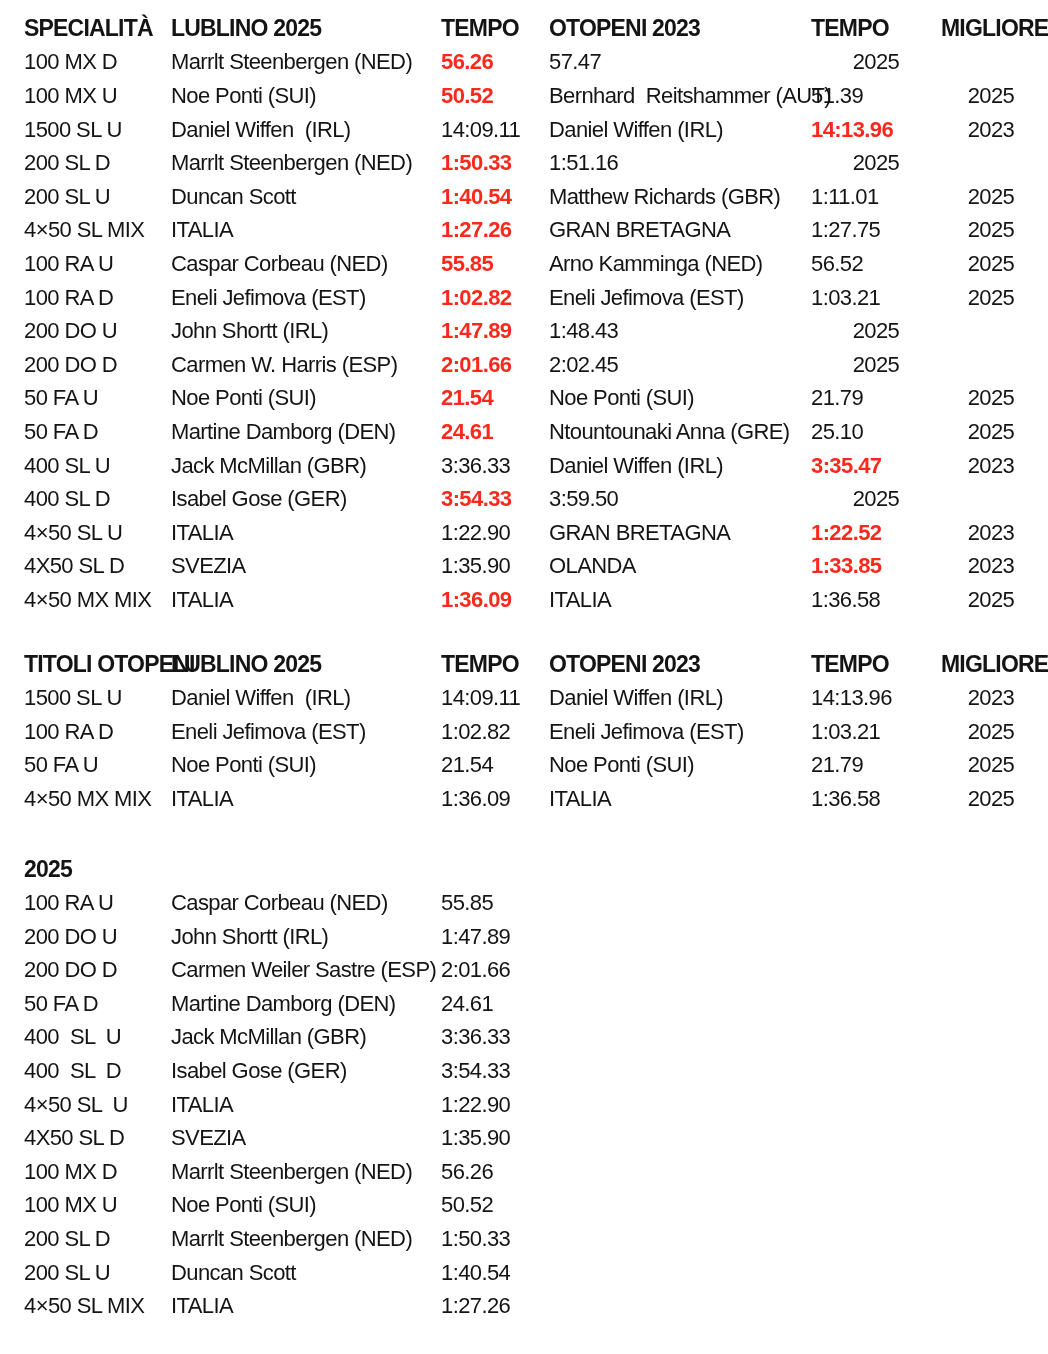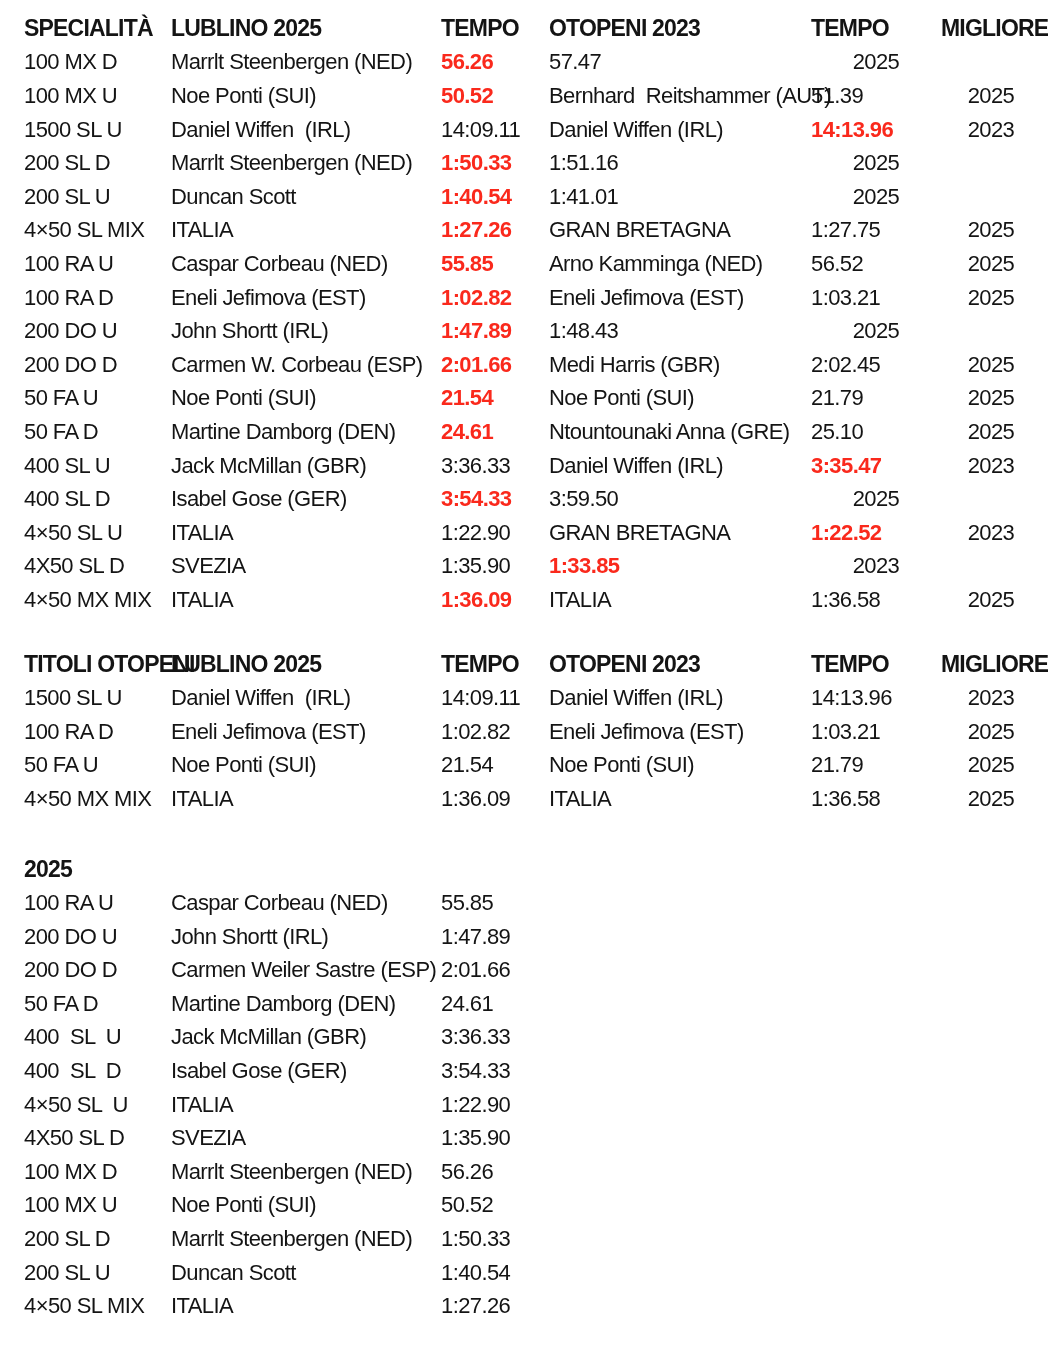--- a/index.html
+++ b/index.html
@@ -91,21 +91,22 @@
           <span class="cell c1">200 SL D</span>
           <span class="cell c2">Marrlt Steenbergen (NED)</span>
           <span class="cell c3 red">1:50.33</span>
           <span class="cell c5">1:51.16</span>
           <span class="cell c6">2025</span>
         </div>
         <div class="row row6">
           <span class="cell c1">200 SL U</span>
           <span class="cell c2">Duncan Scott</span>
           <span class="cell c3 red">1:40.54</span>
-          <span class="cell c5">1:41.01</span>
+          <span class="cell c4">Matthew Richards (GBR)</span>
+          <span class="cell c5">1:11.01</span>
           <span class="cell c6">2025</span>
         </div>
         <div class="row row6">
           <span class="cell c1">4×50 SL MIX</span>
           <span class="cell c2">ITALIA</span>
           <span class="cell c3 red">1:27.26</span>
           <span class="cell c4">GRAN BRETAGNA</span>
           <span class="cell c5">1:27.75</span>
           <span class="cell c6">2025</span>
         </div>
@@ -127,23 +128,22 @@
         </div>
         <div class="row row6">
           <span class="cell c1">200 DO U</span>
           <span class="cell c2">John Shortt (IRL)</span>
           <span class="cell c3 red">1:47.89</span>
           <span class="cell c5">1:48.43</span>
           <span class="cell c6">2025</span>
         </div>
         <div class="row row6">
           <span class="cell c1">200 DO D</span>
-          <span class="cell c2">Carmen W. Corbeau (ESP)</span>
+          <span class="cell c2">Carmen W. Harris (ESP)</span>
           <span class="cell c3 red">2:01.66</span>
-          <span class="cell c4">Medi Harris (GBR)</span>
           <span class="cell c5">2:02.45</span>
           <span class="cell c6">2025</span>
         </div>
         <div class="row row6">
           <span class="cell c1">50 FA U</span>
           <span class="cell c2">Noe Ponti (SUI)</span>
           <span class="cell c3 red">21.54</span>
           <span class="cell c4">Noe Ponti (SUI)</span>
           <span class="cell c5">21.79</span>
           <span class="cell c6">2025</span>
@@ -176,20 +176,21 @@
           <span class="cell c2">ITALIA</span>
           <span class="cell c3">1:22.90</span>
           <span class="cell c4">GRAN BRETAGNA</span>
           <span class="cell c5 red">1:22.52</span>
           <span class="cell c6">2023</span>
         </div>
         <div class="row row6">
           <span class="cell c1">4X50 SL D</span>
           <span class="cell c2">SVEZIA</span>
           <span class="cell c3">1:35.90</span>
+          <span class="cell c4">OLANDA</span>
           <span class="cell c5 red">1:33.85</span>
           <span class="cell c6">2023</span>
         </div>
         <div class="row row6">
           <span class="cell c1">4×50 MX MIX</span>
           <span class="cell c2">ITALIA</span>
           <span class="cell c3 red">1:36.09</span>
           <span class="cell c4">ITALIA</span>
           <span class="cell c5">1:36.58</span>
           <span class="cell c6">2025</span>

